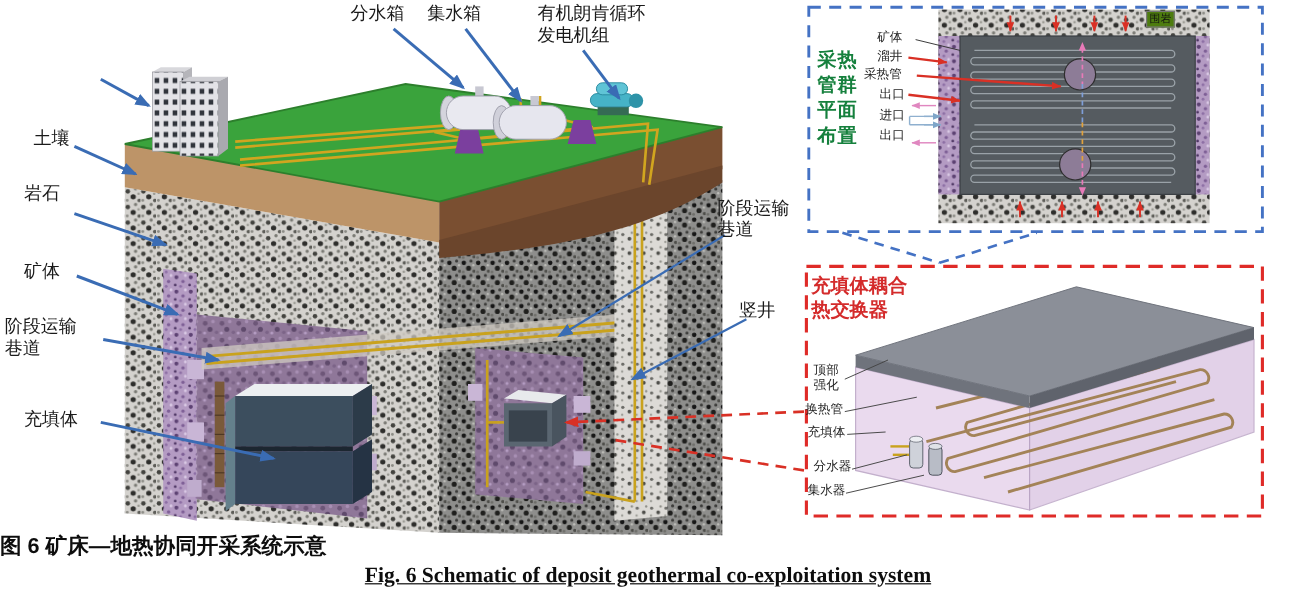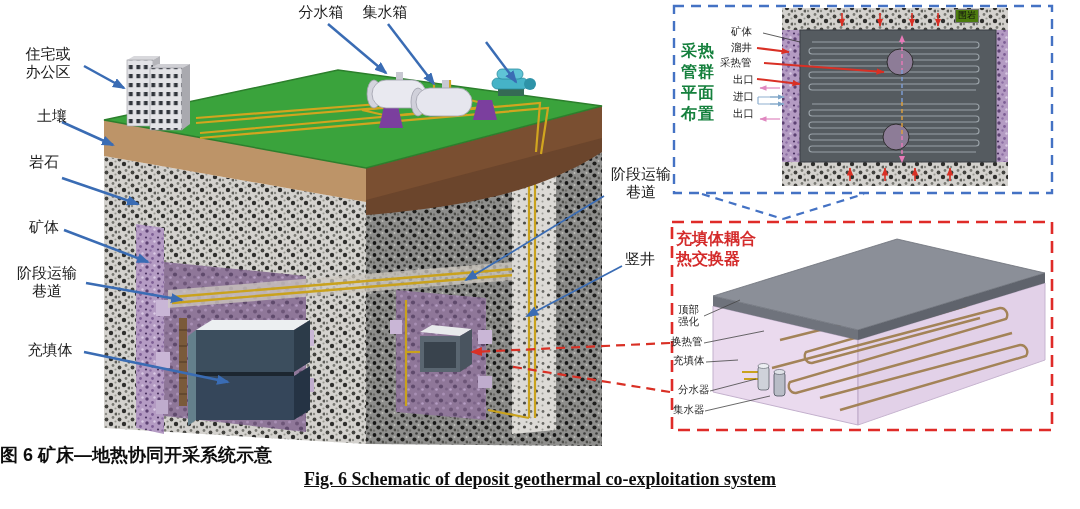--- a/index.html
+++ b/index.html
@@ -1,19 +1,19 @@
 <!DOCTYPE html>
 <html><head>
 <meta charset="utf-8">
 <style>
   html,body{margin:0;padding:0;background:#ffffff;}
   .stage{position:relative;width:1080px;height:509px;background:#fff;overflow:hidden;
          font-family:"Liberation Serif",serif;}
   .stage svg{position:absolute;left:0;top:0;}
-  .lbl{position:absolute;color:#1a1a1a;font-size:15px;line-height:1.2;text-align:center;
+  .lbl{position:absolute;color:#1a1a1a;font-size:15px;line-height:1.2;
        white-space:pre-line;}
   .sm{position:absolute;color:#1f1f1f;font-size:10.5px;line-height:1.12;text-align:left;
       white-space:pre-line;}
   .vtitle{position:absolute;left:681px;top:40px;width:36px;font-size:16px;font-weight:bold;
           color:#15803d;line-height:1.32;word-break:break-all;letter-spacing:1px;}
   .extitle{position:absolute;left:676px;top:229px;width:112px;font-size:16px;font-weight:bold;
            color:#d42b2b;text-align:left;line-height:1.25;white-space:pre-line;}
   .rockbox{position:absolute;left:955px;top:9px;font-size:9px;color:#111;background:#4d7c0f;
            border:1px solid #777;padding:0 2px;line-height:1.3;}
   .caption-zh{position:absolute;left:0;right:0;top:443px;
@@ -289,30 +289,30 @@
       <line x1="705" y1="411" x2="770" y2="396"></line>
     </g>
 
     <g stroke="#d93025" stroke-width="2.2" stroke-dasharray="9 6" fill="none">
       <line x1="670" y1="343" x2="472" y2="352" marker-end="url(#mRedL)"></line>
       <line x1="670" y1="392" x2="508" y2="366"></line>
     </g>
   </g>
 </svg>
 
-<div class="lbl" style="left:16px;top:45px;width:64px">住宅或
-办公区</div>
 <div class="lbl" style="left:28px;top:107px;width:48px">土壤</div>
 <div class="lbl" style="left:20px;top:153px;width:48px">岩石</div>
 <div class="lbl" style="left:20px;top:218px;width:48px">矿体</div>
 <div class="lbl" style="left:4px;top:264px;width:86px">阶段运输
 巷道</div>
 <div class="lbl" style="left:20px;top:341px;width:60px">充填体</div>
 <div class="lbl" style="left:292px;top:3px;width:58px">分水箱</div>
 <div class="lbl" style="left:356px;top:3px;width:58px">集水箱</div>
+<div class="lbl" style="left:448px;top:3px;width:118px">有机朗肯循环
+发电机组</div>
 <div class="lbl" style="left:598px;top:165px;width:86px">阶段运输
 巷道</div>
 <div class="lbl" style="left:616px;top:250px;width:48px">竖井</div>
 
 <div class="vtitle">采热管群平面布置</div>
 <div class="sm" style="left:731px;top:26px">矿体</div>
 <div class="sm" style="left:731px;top:42px">溜井</div>
 <div class="sm" style="left:720px;top:57px">采热管</div>
 <div class="sm" style="left:733px;top:74px">出口</div>
 <div class="sm" style="left:733px;top:91px">进口</div>

